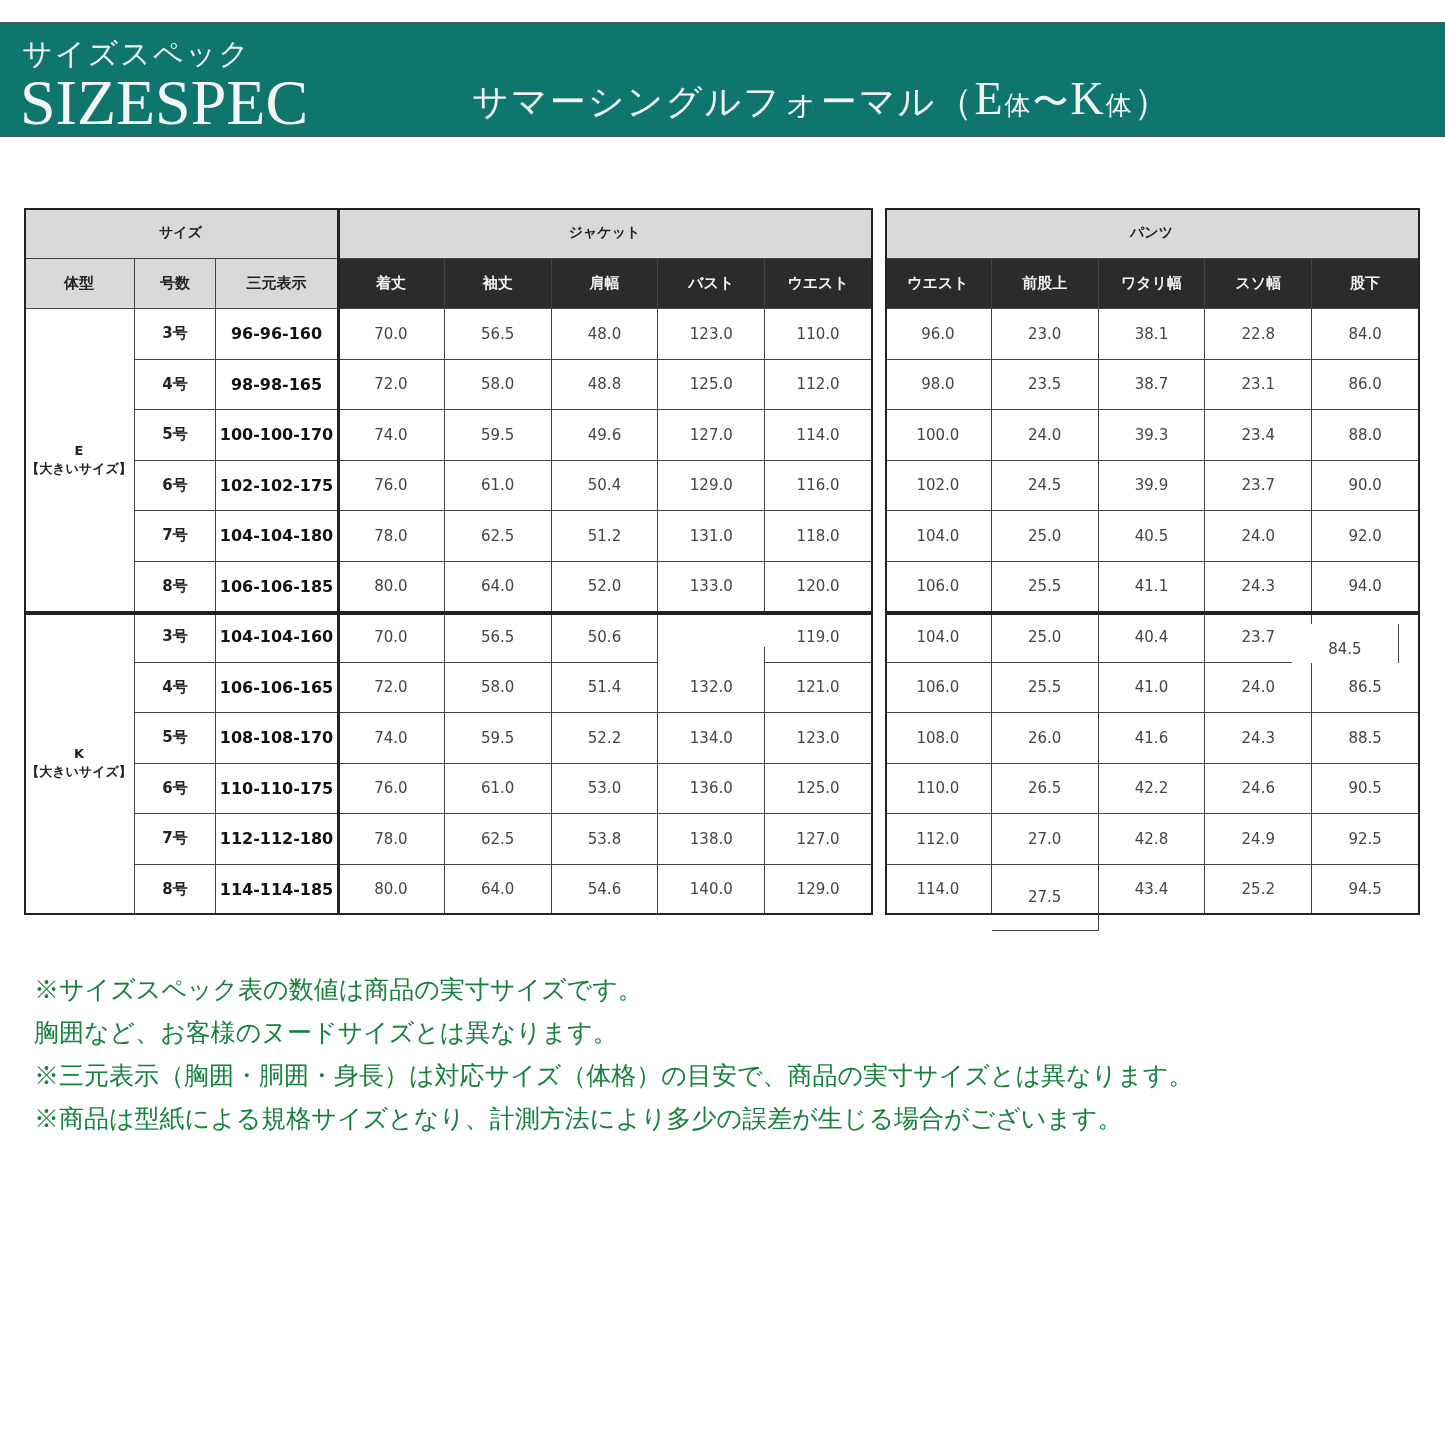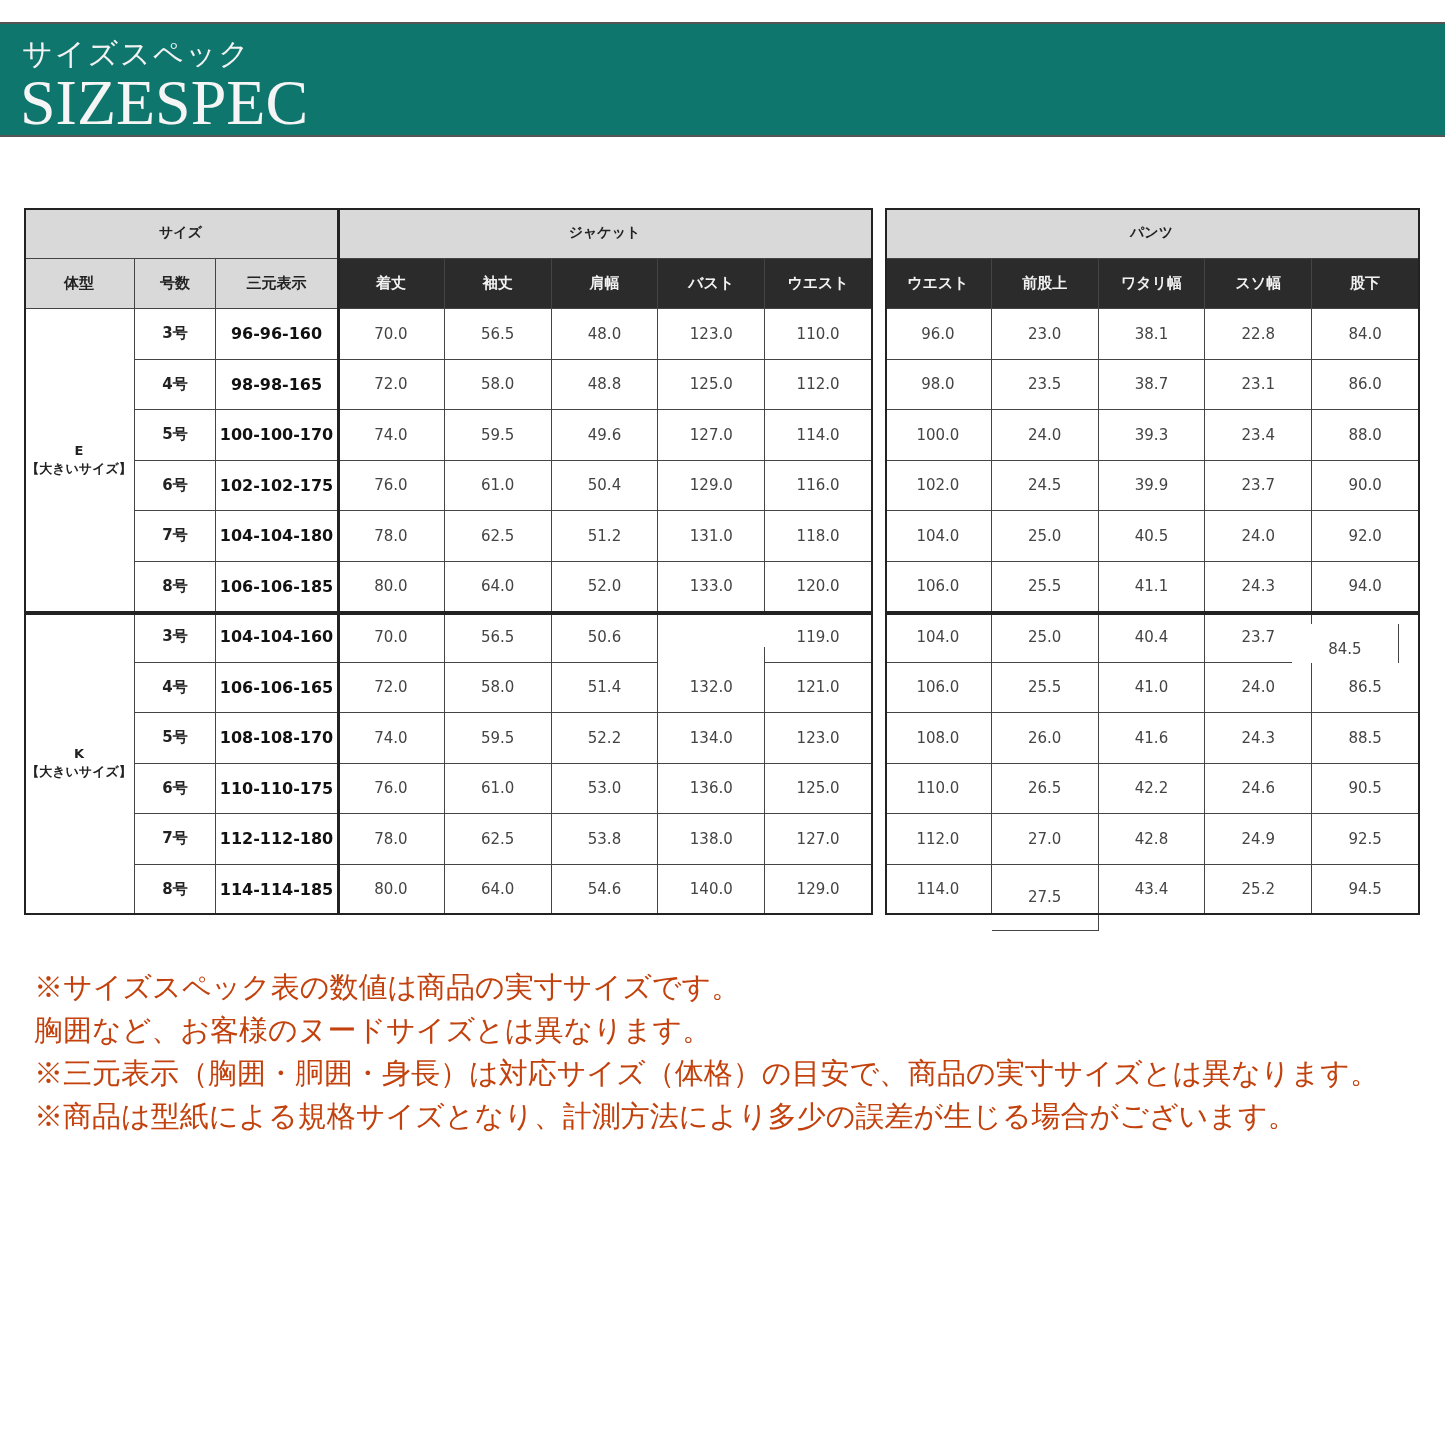--- a/index.html
+++ b/index.html
@@ -27,30 +27,31 @@
   .hdr2-dark { background: #2b2b2b; color: #f2f2f2; font-weight: bold; font-size: 15px; }
   .body-type { background: #fff; font-weight: bold; font-size: 13px; line-height: 18px; flex-direction: column; }
   .body-no { background: #fff; font-weight: bold; font-size: 15px; color: #222; }
   .body-3d { background: #fff; font-weight: bold; font-size: 16px; color: #111; }
   .val { background: #fff; font-size: 15px; color: #444; }
 
   .frame { position: absolute; box-sizing: border-box; border: 2px solid #222; pointer-events: none; }
   .gap { position: absolute; background: #fff; }
 
   
-  .notes { position: absolute; left: 34px; top: 968px; font-family: Liberation Mono, monospace;
-           font-size: 29px; line-height: 43px; color: #c2410c; }
+  .notes { position: absolute; left: 34px; top: 968px; font-family: Liberation Sans, sans-serif;
+           font-size: 25px; line-height: 43px; color: #15803d; }
   .notes div { white-space: nowrap; }
 </style>
 </head>
 <body>
 
 <div class="banner">
   <div class="kana">サイズスペック</div>
   <div class="big">SIZESPEC</div>
+  <div class="title"><span>サマーシングルフォーマル（</span><span class="latin">E</span><span class="small">体</span><span>〜</span><span class="latin">K</span><span class="small">体</span><span>）</span></div>
 </div>
 
 <div class="spec" id="spec">
     <div class="cell hdr1" style="left: 0px; top: 0px; width: 314px; height: 51px;">サイズ</div>
     <div class="cell hdr1" style="left: 314px; top: 0px; width: 534px; height: 51px;">ジャケット</div>
     <div class="cell hdr1" style="left: 861px; top: 0px; width: 534px; height: 51px;">パンツ</div>
     <div class="cell hdr2-light" style="left: 0px; top: 51px; width: 111px; height: 50px;">体型</div>
     <div class="cell hdr2-light" style="left: 111px; top: 51px; width: 81px; height: 50px;">号数</div>
     <div class="cell hdr2-light" style="left: 192px; top: 51px; width: 122px; height: 50px;">三元表示</div>
     <div class="cell hdr2-dark" style="left: 314px; top: 51px; width: 106.8px; height: 50px;">着丈</div>

